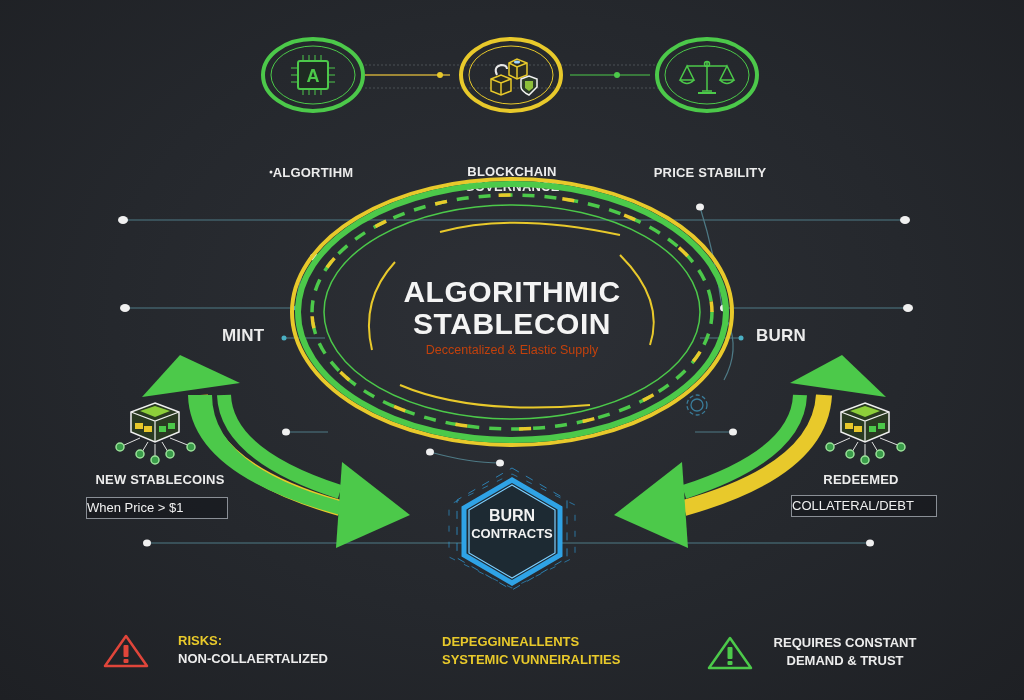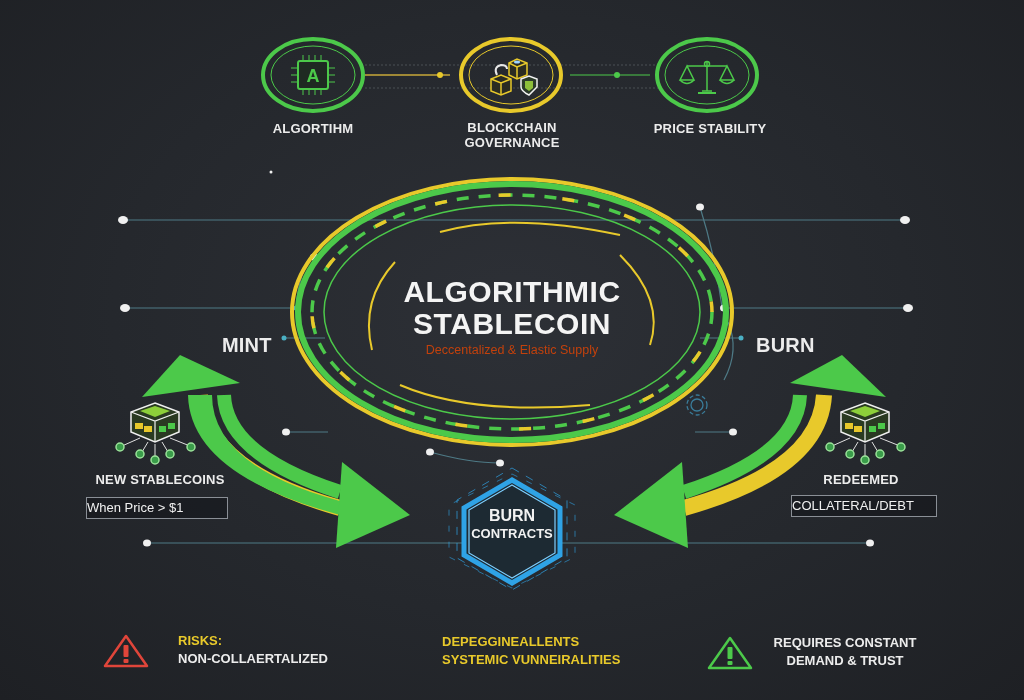--- a/index.html
+++ b/index.html
@@ -9,22 +9,22 @@
     font-family: "Liberation Sans", "DejaVu Sans", sans-serif;
     position: relative;
     color: #ececec;
   }
   .abs { position: absolute; }
   svg.layer { position: absolute; left: 0; top: 0; }
   .label {
     position: absolute; font-weight: bold; color: #ececec;
     text-align: center; letter-spacing: 0.2px;
   }
-  .top-label { font-size: 13px; line-height: 15px; width: 160px; }
-  .side-label { font-size: 20px; margin-top: 8px; }
+  .top-label { font-size: 13px; line-height: 15px; width: 160px; margin-top: 44px; }
+  .side-label { font-size: 17px; }
   .box {
     position: absolute; border: 1.5px solid #8a8f96; background: rgba(20,22,26,0.6);
     font-size: 13px; text-align: left; line-height: 20px; color: #f0f0f0;
   }
   .title {
     position: absolute; left: 0; width: 1024px; text-align: center;
     font-weight: bold; color: #f4f4f4; font-size: 30px; line-height: 32px;
     letter-spacing: 0.5px;
   }
   .subtitle {

